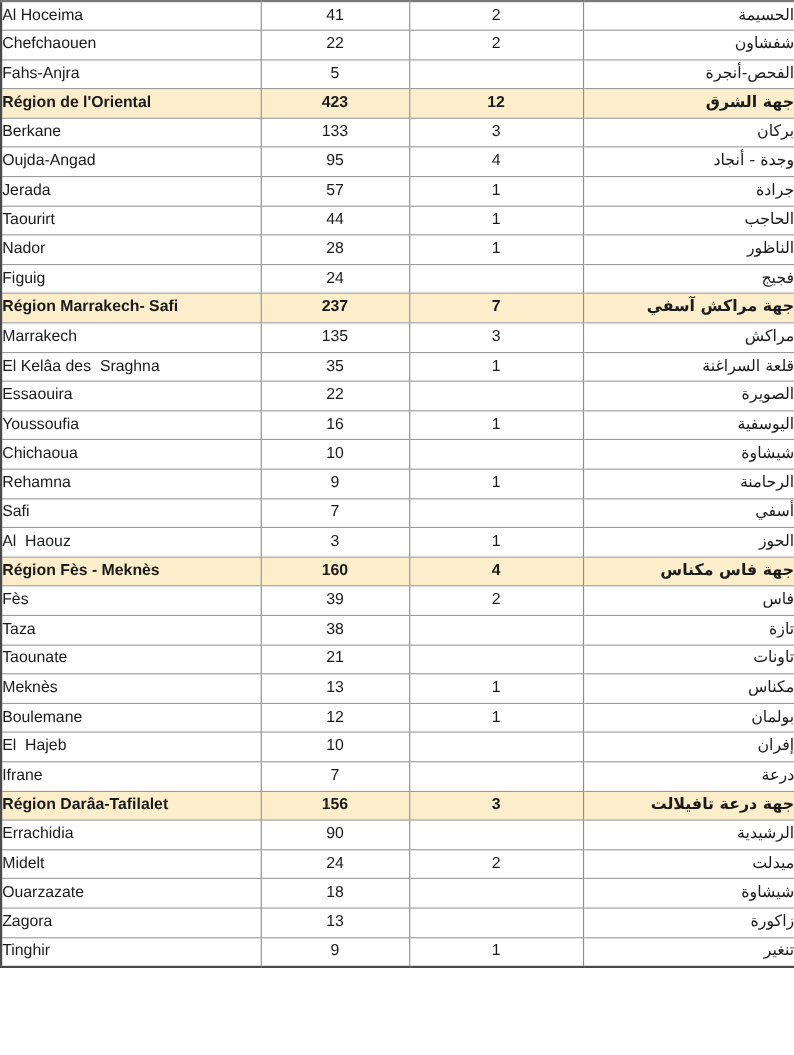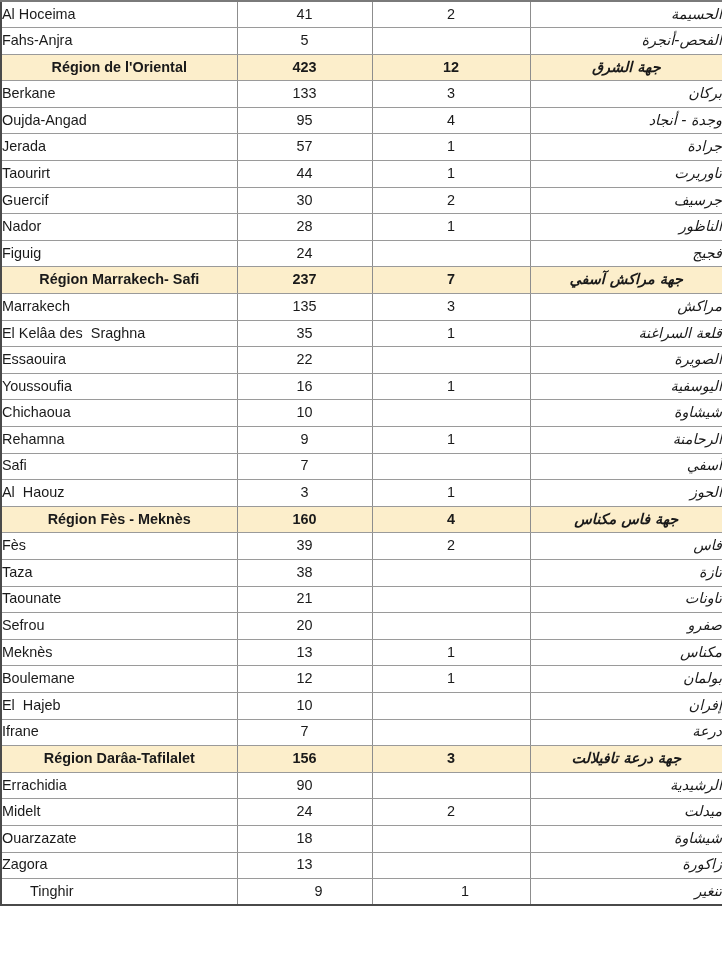--- a/index.html
+++ b/index.html
@@ -44,44 +44,41 @@
     box-sizing: border-box;
     white-space: pre;
     overflow: hidden;
   }
 
   #stats-table tr:first-child td {
     border-top: 2px solid #7a7a7a;
   }
   #stats-table tr:last-child td {
     border-bottom: 2px solid #4a4a4a;
-    padding-left: 28px;
   }
 
   td.cell-name {
     text-align: left;
     padding-left: 9px;
   }
   td.cell-num {
     text-align: center;
   }
   td.cell-arabic {
     text-align: right;
     padding-right: 11px;
     border-right: none;
     direction: rtl;
     font-family: "DejaVu Sans", "Liberation Sans", sans-serif;
     font-size: 14px;
-    font-style: italic;
   }
 
   tr.region-row td {
     background: #fceecb;
     font-weight: bold;
-    text-align: center;
   }
   tr.region-row td.cell-arabic {
     font-weight: bold;
   }
   tr.region-row + tr td {
     border-top: 1px solid #9a9a9a;
   }
 
   tr.data-row td {
     background: #ffffff;
@@ -99,20 +96,26 @@
     <col class="c-arabic">
   </colgroup>
   <tbody>
       <tr class="data-row">
         <td class="cell-name">Al Hoceima</td>
         <td class="cell-num">41</td>
         <td class="cell-num">2</td>
         <td class="cell-arabic">الحسيمة</td>
       </tr>
       <tr class="data-row">
+        <td class="cell-name">Chefchaouen</td>
+        <td class="cell-num">22</td>
+        <td class="cell-num">2</td>
+        <td class="cell-arabic">شفشاون</td>
+      </tr>
+      <tr class="data-row">
         <td class="cell-name">Fahs-Anjra</td>
         <td class="cell-num">5</td>
         <td class="cell-num"></td>
         <td class="cell-arabic">الفحص-أنجرة</td>
       </tr>
       <tr class="region-row">
         <td class="cell-name">Région de l'Oriental</td>
         <td class="cell-num">423</td>
         <td class="cell-num">12</td>
         <td class="cell-arabic">جهة الشرق</td>
@@ -132,27 +135,21 @@
       <tr class="data-row">
         <td class="cell-name">Jerada</td>
         <td class="cell-num">57</td>
         <td class="cell-num">1</td>
         <td class="cell-arabic">جرادة</td>
       </tr>
       <tr class="data-row">
         <td class="cell-name">Taourirt</td>
         <td class="cell-num">44</td>
         <td class="cell-num">1</td>
-        <td class="cell-arabic">تاوريرت</td>
-      </tr>
-      <tr class="data-row">
-        <td class="cell-name">Guercif</td>
-        <td class="cell-num">30</td>
-        <td class="cell-num">2</td>
-        <td class="cell-arabic">جرسيف</td>
+        <td class="cell-arabic">الحاجب</td>
       </tr>
       <tr class="data-row">
         <td class="cell-name">Nador</td>
         <td class="cell-num">28</td>
         <td class="cell-num">1</td>
         <td class="cell-arabic">الناظور</td>
       </tr>
       <tr class="data-row">
         <td class="cell-name">Figuig</td>
         <td class="cell-num">24</td>
@@ -231,26 +228,20 @@
         <td class="cell-num"></td>
         <td class="cell-arabic">تازة</td>
       </tr>
       <tr class="data-row">
         <td class="cell-name">Taounate</td>
         <td class="cell-num">21</td>
         <td class="cell-num"></td>
         <td class="cell-arabic">تاونات</td>
       </tr>
       <tr class="data-row">
-        <td class="cell-name">Sefrou</td>
-        <td class="cell-num">20</td>
-        <td class="cell-num"></td>
-        <td class="cell-arabic">صفرو</td>
-      </tr>
-      <tr class="data-row">
         <td class="cell-name">Meknès</td>
         <td class="cell-num">13</td>
         <td class="cell-num">1</td>
         <td class="cell-arabic">مكناس</td>
       </tr>
       <tr class="data-row">
         <td class="cell-name">Boulemane</td>
         <td class="cell-num">12</td>
         <td class="cell-num">1</td>
         <td class="cell-arabic">بولمان</td>

